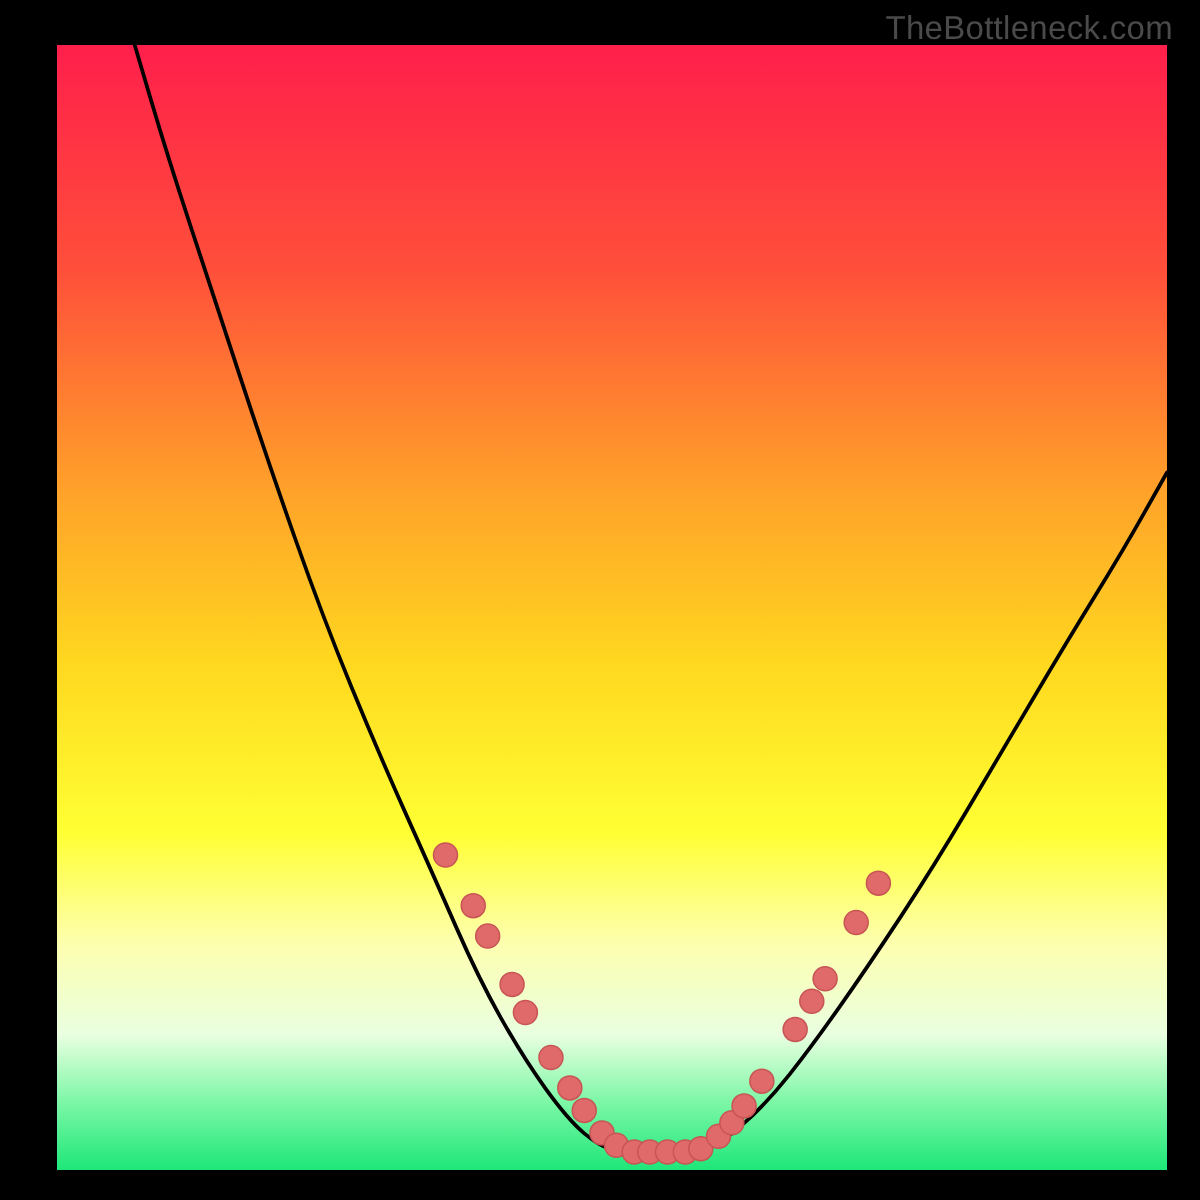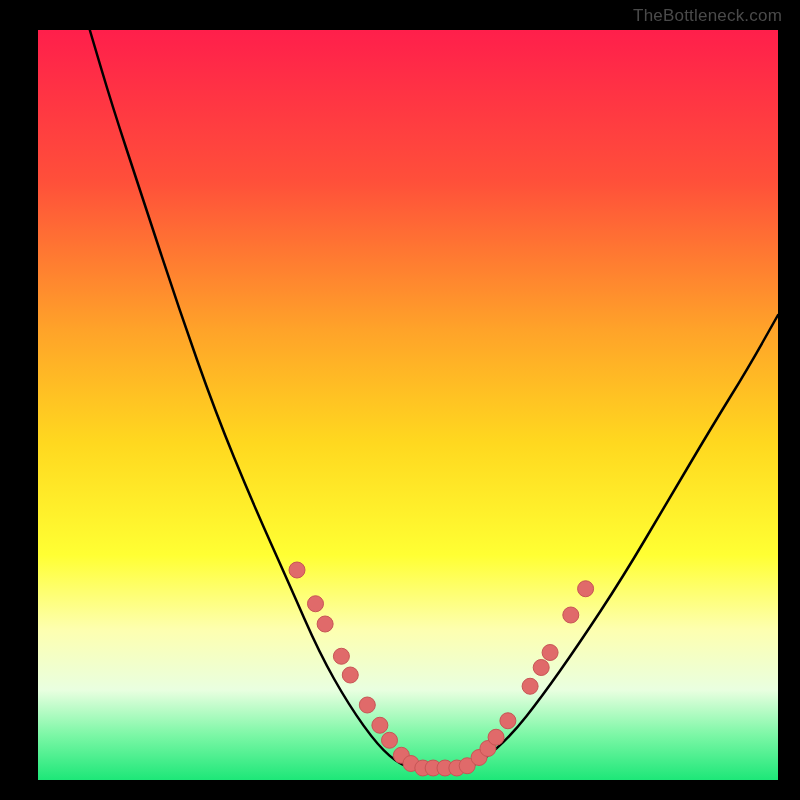--- a/index.html
+++ b/index.html
@@ -15,21 +15,21 @@
     position: relative;
     width: 800px;
     height: 800px;
     background: #000;
   }
   .watermark {
     position: absolute;
     top: 6px;
     right: 18px;
     color: #4a4a4a;
-    font-size: 17px;
+    font-size: 22px;
     font-weight: 500;
     letter-spacing: 0.2px;
     z-index: 20;
   }
   svg {
     position: absolute;
     top: 0;
     left: 0;
   }
 </style>

